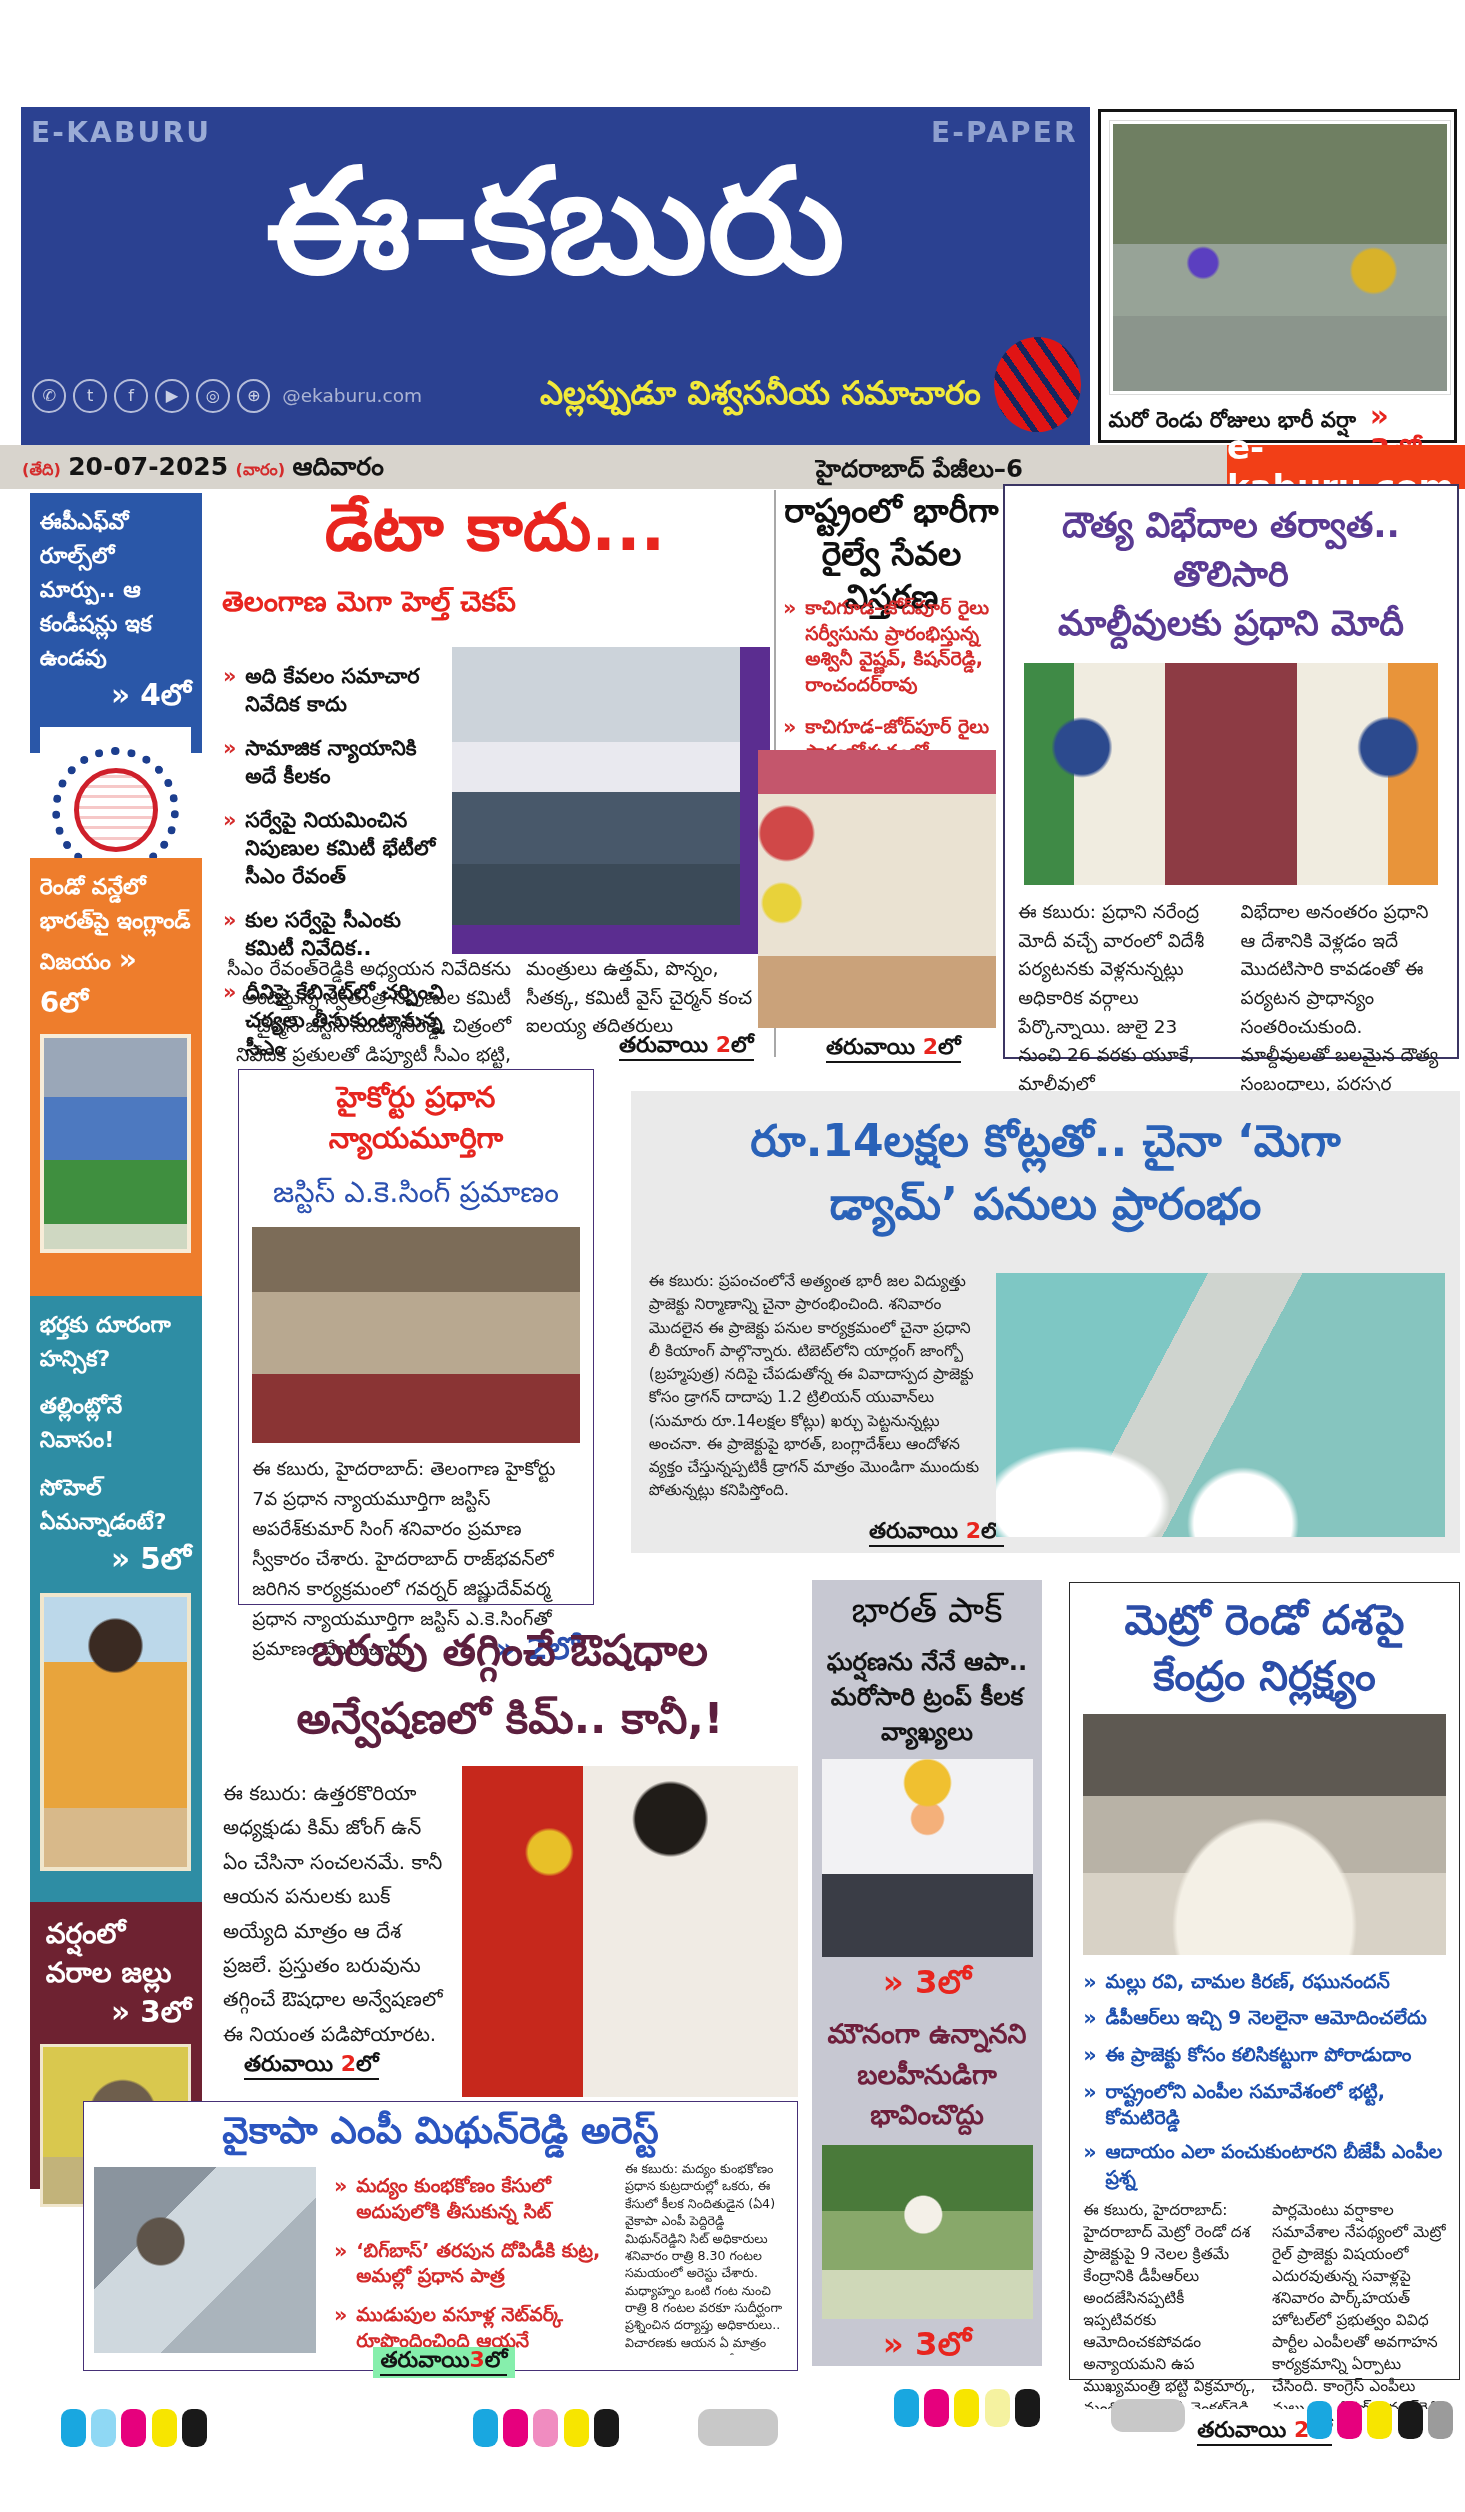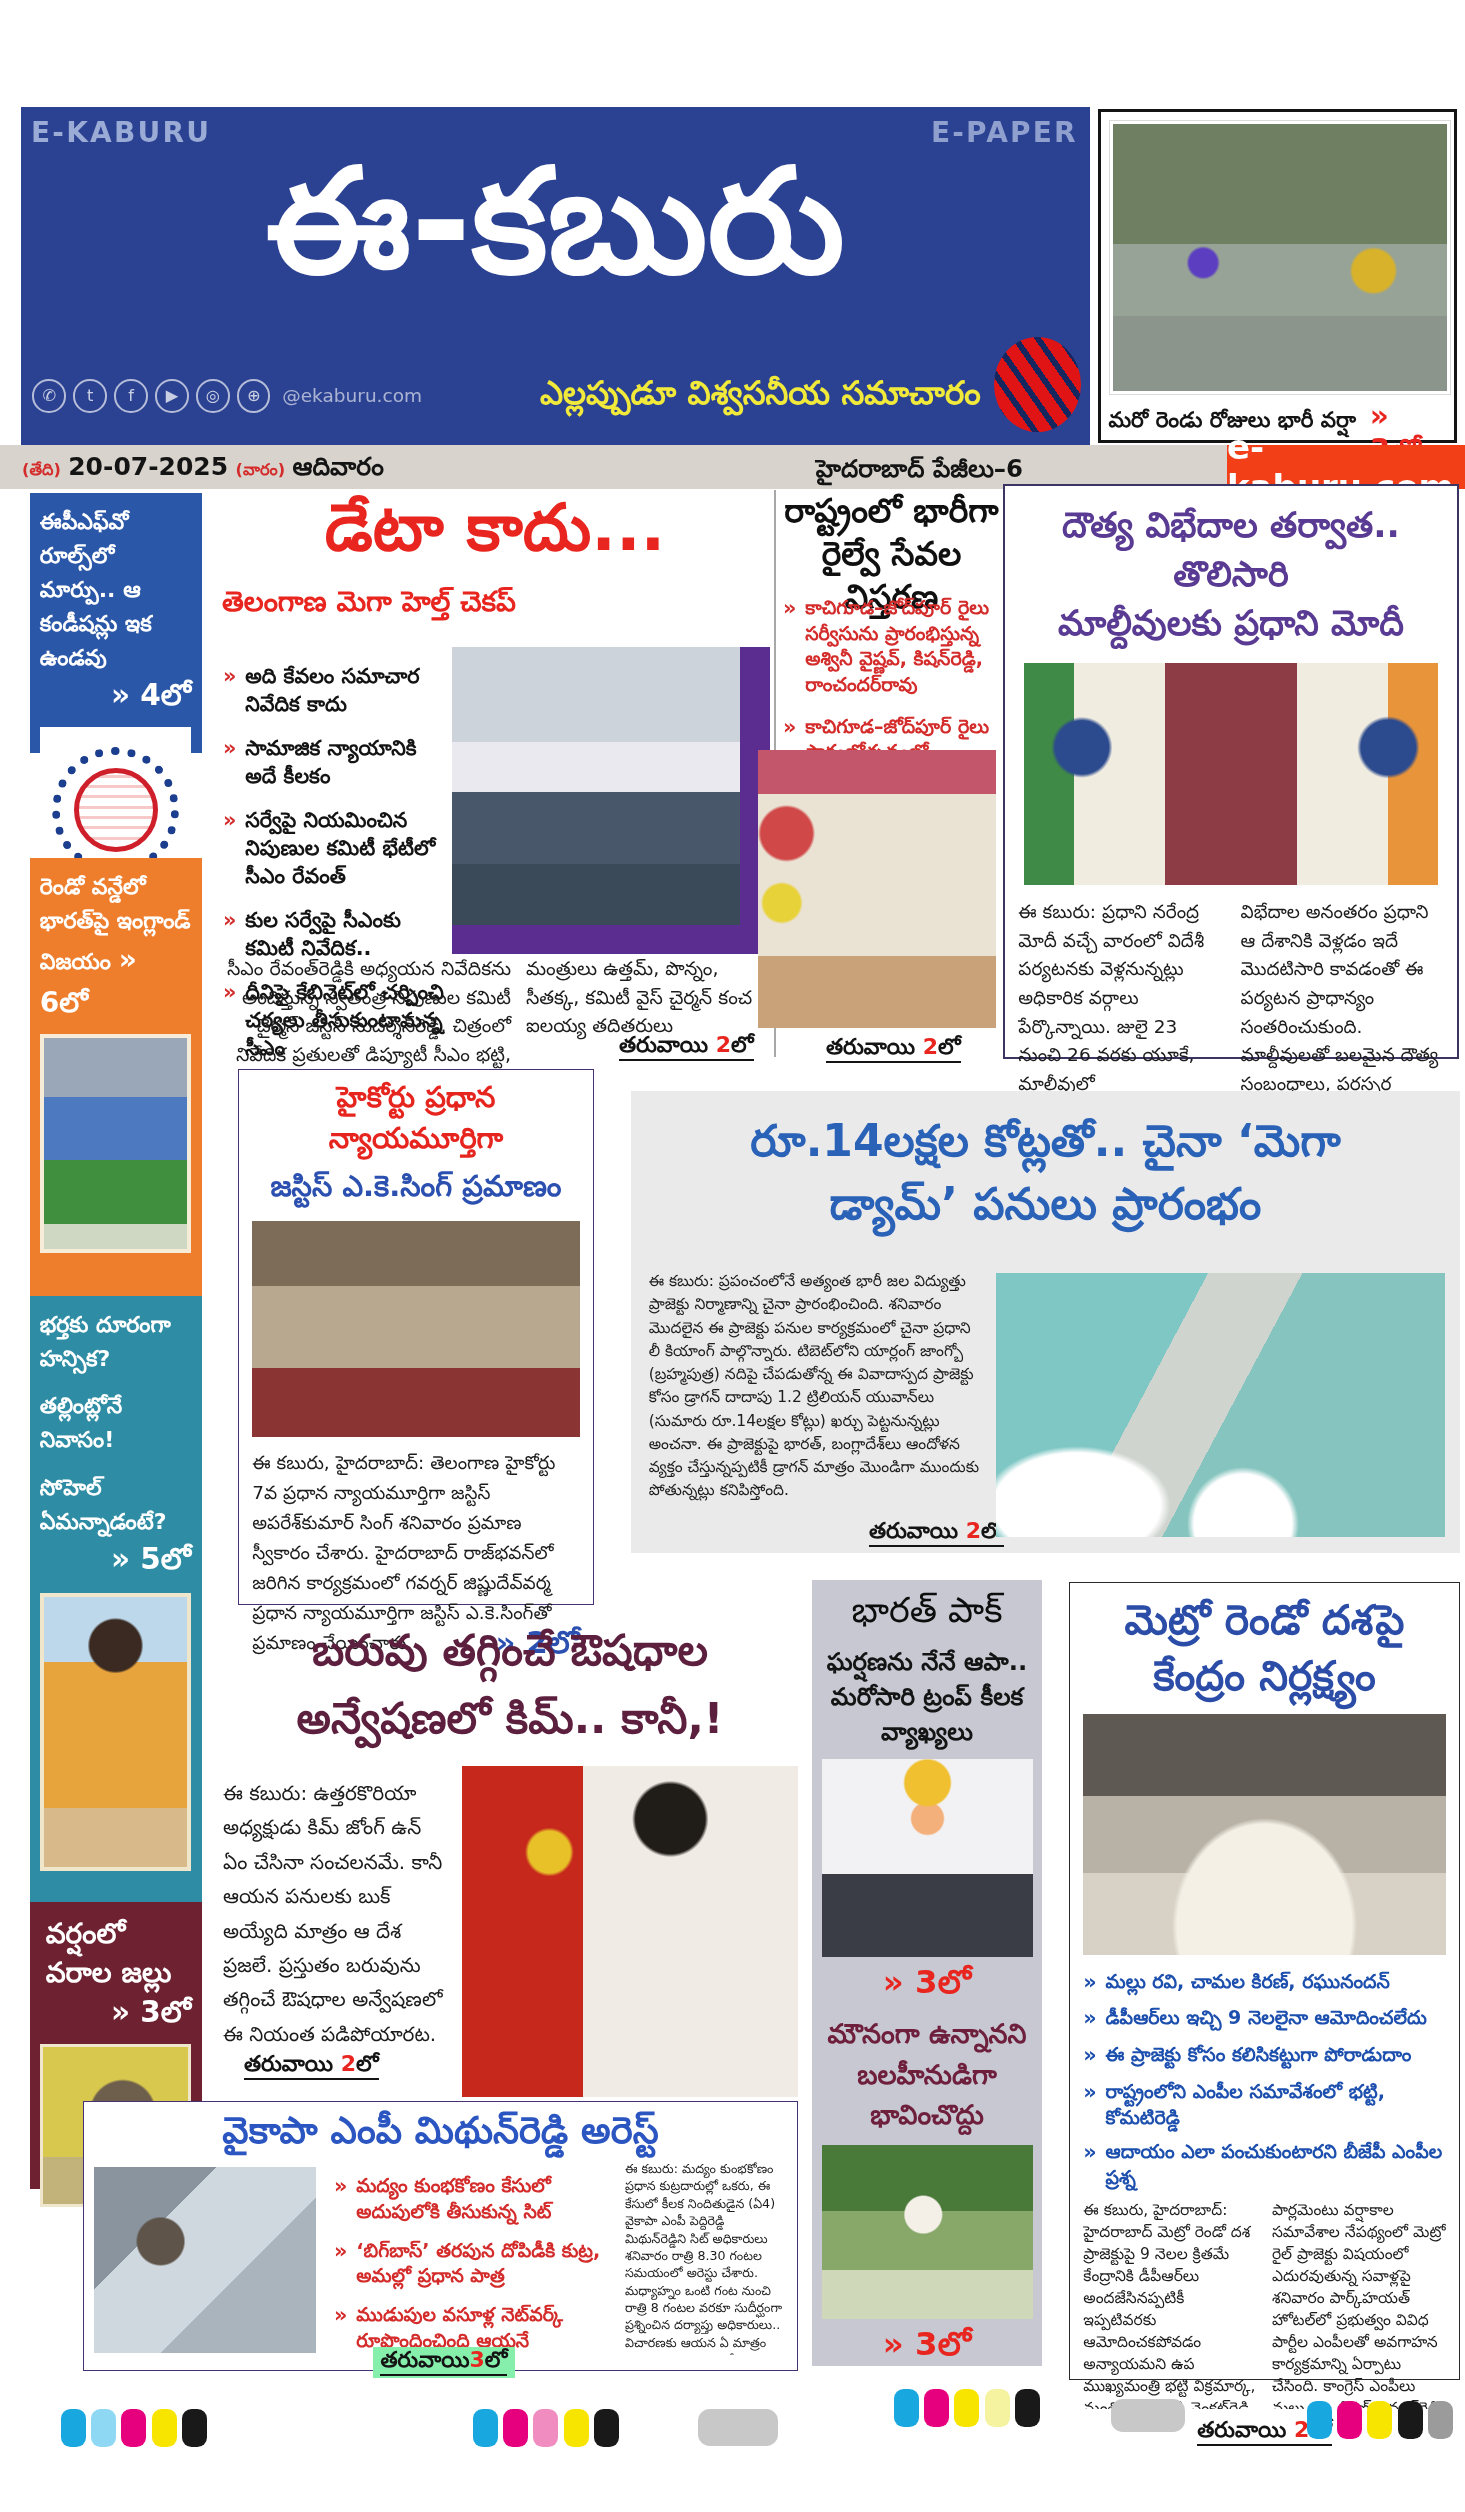--- a/index.html
+++ b/index.html
@@ -103,21 +103,21 @@
       background:radial-gradient(circle at 14% 38%,#2c4a8e 0 7%,rgba(0,0,0,0) 8%),
                  radial-gradient(circle at 88% 38%,#2c4a8e 0 7%,rgba(0,0,0,0) 8%),
                  linear-gradient(90deg,#3f8a46 0 12%,#f0ece0 12% 34%,#8d3b44 34% 66%,#f0ece0 66% 88%,#e8943a 88% 100%);}
   .c-body{display:flex;gap:19px;margin:13.3px 13.3px 0;font-size:18.5px;line-height:1.55;}
   .c-col{width:50%;}
   .c-more{text-align:right;margin:4.4px 14.8px 0;font-size:25px;}
 
   
   .d-box{left:238px;top:1069px;width:356px;height:536px;border:1.5px solid #463076;background:#fff;box-sizing:border-box;padding:10.3px 13.3px;}
   .d-t1{text-align:center;color:#e6251f;font-size:29px;font-weight:bold;}
-  .d-t2{text-align:center;color:#2b50b0;font-size:29px;font-weight:bold;margin-top:7px;}
+  .d-t2{text-align:center;color:#2b50b0;font-size:29px;font-weight:normal;margin-top:13px;}
   .ph-justice{width:100%;height:216px;margin-top:10.3px;
       background:linear-gradient(180deg,#7c6c58 0 30%,#b8a890 30% 68%,#8a3434 68% 100%);}
   .d-body{margin-top:11.8px;font-size:18.5px;line-height:1.62;}
   .d-ref{text-align:right;color:#2b50b0;font-size:31px;font-weight:bold;margin-top:-34px;}
 
   
   .e-box{left:631px;top:1091px;width:829px;height:462px;background:#eaeaea;}
   .e-title{padding-top:17.7px;text-align:center;color:#2a62b8;font-size:44px;font-weight:bold;line-height:1.45;}
   .e-body{left:17.7px;top:179px;width:334px;font-size:15.5px;line-height:1.5;}
   .e-more{left:238px;top:427px;font-size:19px;}

